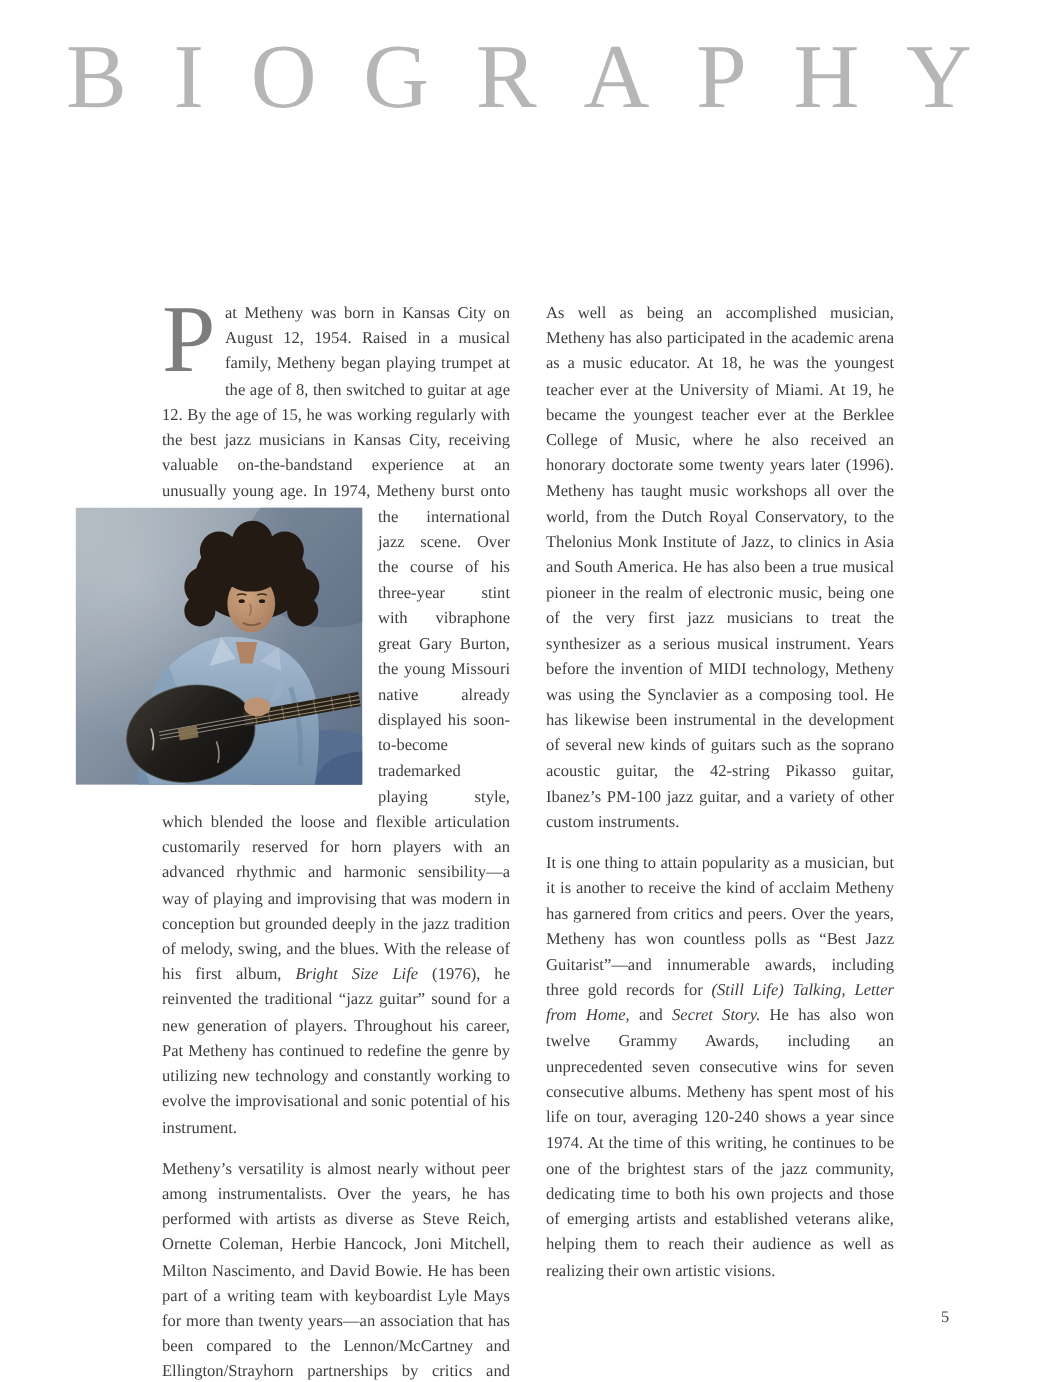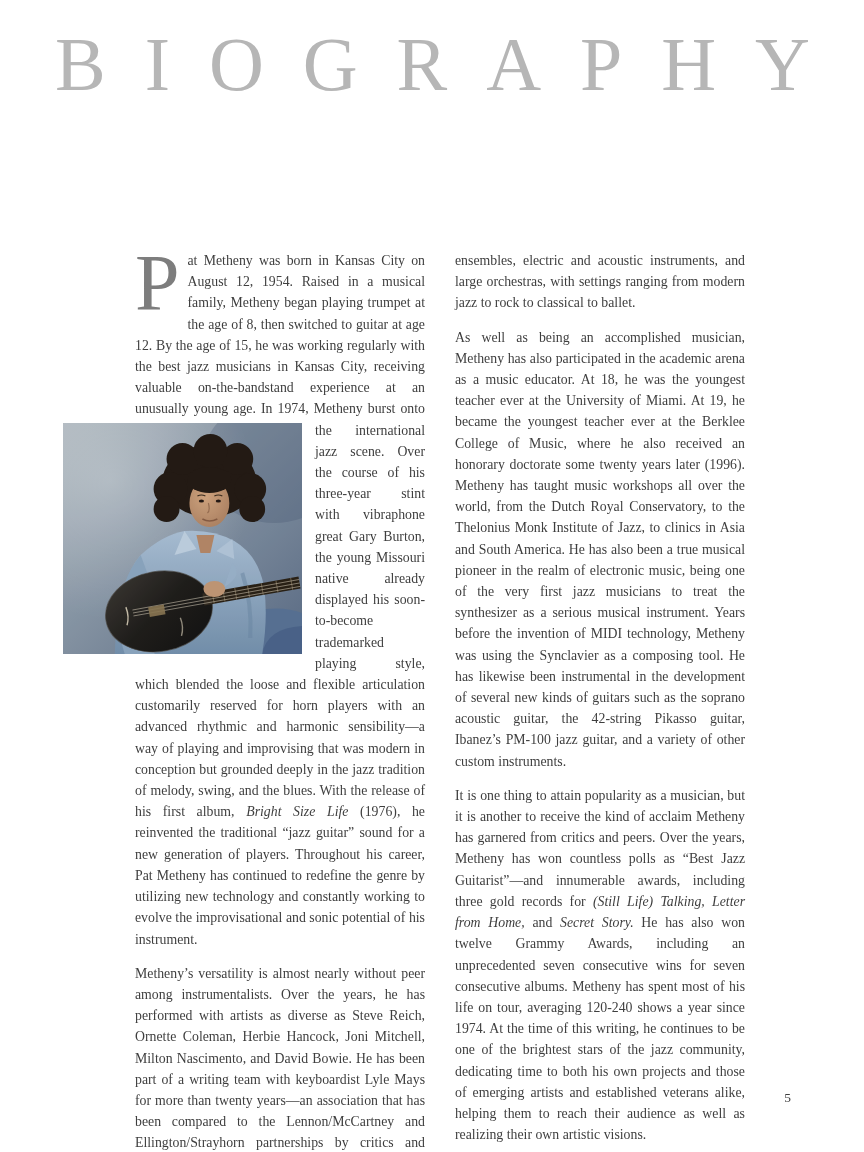--- a/index.html
+++ b/index.html
@@ -167,20 +167,19 @@
         <ellipse cx="96" cy="186" rx="54" ry="40" fill="#ffffff" opacity="0.05"></ellipse>
       </g>
       <ellipse cx="152" cy="166" rx="11" ry="8" fill="#c79a76"></ellipse>
       <path d="M170 140 Q182 152 162 164 Z" fill="#9db6cd" opacity="0.9"></path>
       <rect width="240" height="231" fill="#1a2438" opacity="0.05"></rect>
     </svg>
   </span><span>jazz scene. Over the course of his three-year stint with vibraphone great Gary Burton, the young Missouri native already displayed his soon-to-become trademarked playing style, which blended the loose and flexible articulation customarily reserved for horn players with an advanced rhythmic and harmonic sensibility—a way of playing and improvising that was modern in conception but grounded deeply in the jazz tradition of melody, swing, and the blues. With the release of his first album, </span><em>Bright Size Life</em><span> (1976), he reinvented the traditional “jazz guitar” sound for a new generation of players. Throughout his career, Pat Metheny has continued to redefine the genre by utilizing new technology and constantly working to evolve the improvisational and sonic potential of his instrument.</span></p>
         <p class="para"><span>Metheny’s versatility is almost nearly without peer among instrumentalists. Over the years, he has performed with artists as diverse as Steve Reich, Ornette Coleman, Herbie Hancock, Joni Mitchell, Milton Nascimento, and David Bowie. He has been part of a writing team with keyboardist Lyle Mays for more than twenty years—an association that has been compared to the Lennon/McCartney and Ellington/Strayhorn partnerships by critics and listeners alike. Metheny’s body of work includes compositions for solo guitar, small</span></p>
       </div>
     <div class="col">
-        <p class="para"><span>ensembles, electric and acoustic instruments, and large orchestras, with settings ranging from modern jazz to rock to classical to ballet.</span></p>
         <p class="para"><span>As well as being an accomplished musician, Metheny has also participated in the academic arena as a music educator. At 18, he was the youngest teacher ever at the University of Miami. At 19, he became the youngest teacher ever at the Berklee College of Music, where he also received an honorary doctorate some twenty years later (1996). Metheny has taught music workshops all over the world, from the Dutch Royal Conservatory, to the Thelonius Monk Institute of Jazz, to clinics in Asia and South America. He has also been a true musical pioneer in the realm of electronic music, being one of the very first jazz musicians to treat the synthesizer as a serious musical instrument. Years before the invention of MIDI technology, Metheny was using the Synclavier as a composing tool. He has likewise been instrumental in the development of several new kinds of guitars such as the soprano acoustic guitar, the 42-string Pikasso guitar, Ibanez’s PM-100 jazz guitar, and a variety of other custom instruments.</span></p>
         <p class="para"><span>It is one thing to attain popularity as a musician, but it is another to receive the kind of acclaim Metheny has garnered from critics and peers. Over the years, Metheny has won countless polls as “Best Jazz Guitarist”—and innumerable awards, including three gold records for </span><em>(Still Life) Talking, Letter from Home,</em><span> and </span><em>Secret Story.</em><span> He has also won twelve Grammy Awards, including an unprecedented seven consecutive wins for seven consecutive albums. Metheny has spent most of his life on tour, averaging 120-240 shows a year since 1974. At the time of this writing, he continues to be one of the brightest stars of the jazz community, dedicating time to both his own projects and those of emerging artists and established veterans alike, helping them to reach their audience as well as realizing their own artistic visions.</span></p>
       </div>
   </div>
 
   <div class="page-number">5</div>
 </div>
 
 </body></html>

